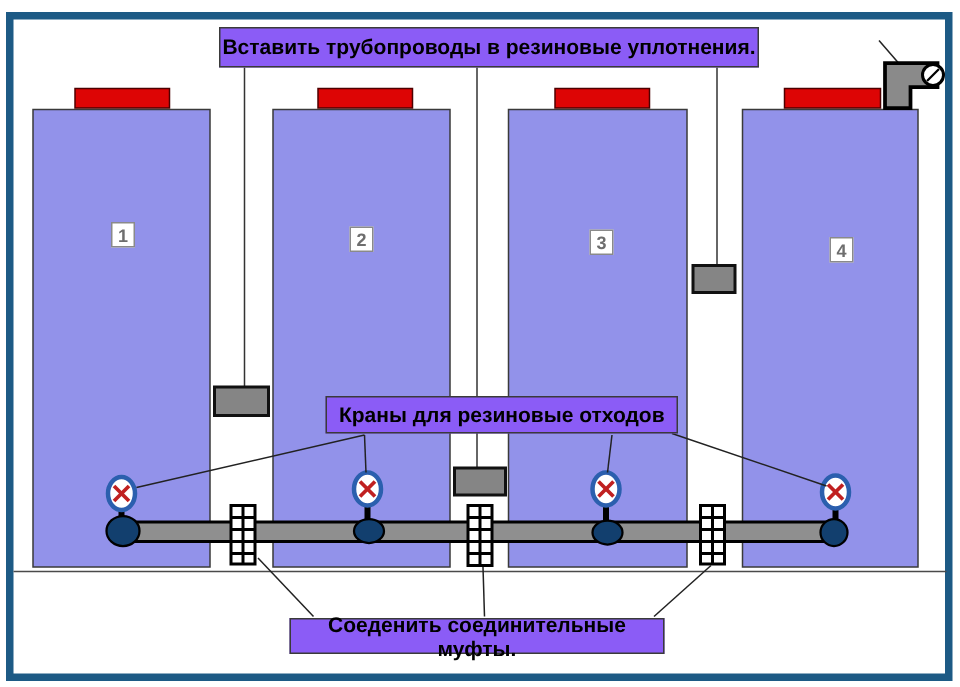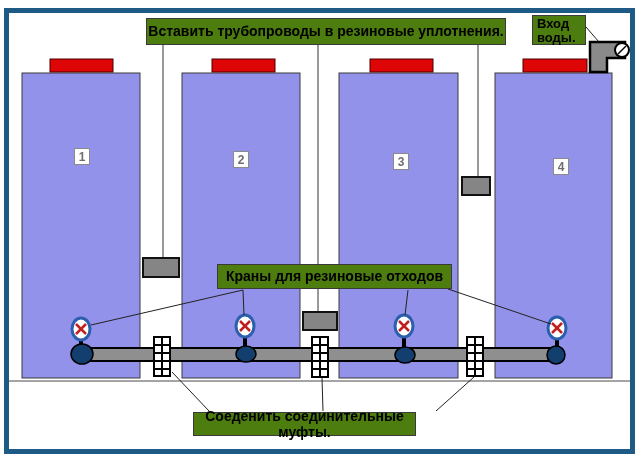--- a/index.html
+++ b/index.html
@@ -6,30 +6,30 @@
   .stage{
     position:relative;width:640px;height:458px;background:#ffffff;
     font-family:"Liberation Sans", sans-serif;overflow:hidden;
   }
   .frame{
     position:absolute;left:4px;top:8px;width:631px;height:446px;
     border:5px solid #1d5a85;box-sizing:border-box;background:transparent;
   }
   svg.diagram{position:absolute;left:0;top:0;}
   .note{
-    position:absolute;background:#4d7c0f;border:1px solid #3a3a3a;
+    position:absolute;background:#8b5cf6;border:1px solid #3a3a3a;
     color:#000;font-weight:bold;font-size:14px;line-height:1.15;
     display:flex;align-items:center;justify-content:center;text-align:center;
     box-sizing:border-box;
   }
   .top-note{left:146px;top:18px;width:360px;height:27px;}
   .inlet-note{left:532px;top:15px;width:54px;height:30px;
     display:block;text-align:left;padding:1px 0 0 4px;font-size:13px;line-height:14px;}
   .valves-note{left:217px;top:264px;width:235px;height:25px;}
-  .couplings-note{left:193px;top:412px;width:223px;height:24px;text-align:center;}
+  .couplings-note{left:193px;top:412px;width:250px;height:24px;text-align:center;}
   .tank-num{
     position:absolute;background:#fff;border:1px solid #8a8a8a;color:#6e6e6e;
     font-size:12px;font-weight:bold;width:16px;height:17px;box-sizing:border-box;
     display:flex;align-items:center;justify-content:center;
   }
   .num-1{left:74px;top:148px;}
   .num-2{left:233px;top:151px;}
   .num-3{left:393px;top:153px;}
   .num-4{left:553px;top:158px;}
 </style>
@@ -150,24 +150,20 @@
       <path d="M590,42 H625 V58 H607 V72 H590 Z" fill="#8a8a8a" stroke="#000" stroke-width="2.5"></path>
       <circle cx="622" cy="50" r="7" fill="#fff" stroke="#000" stroke-width="2"></circle>
       <line x1="618" y1="54" x2="626" y2="46" stroke="#000" stroke-width="1.5"></line>
     </g>
   </svg>
 
   <div class="note top-note">
     <span>Вставить трубопроводы в резиновые уплотнения.</span>
   </div>
 
-  <div class="note inlet-note">
-    <span>Вход</span><br>
-    <span>воды.</span>
-  </div>
 
   <div class="note valves-note">
     <span>Краны для резиновые отходов</span>
   </div>
 
   <div class="note couplings-note">
     <span>Соеденить соединительные муфты.</span>
   </div>
 
   <div class="tank-num num-1">1</div>

